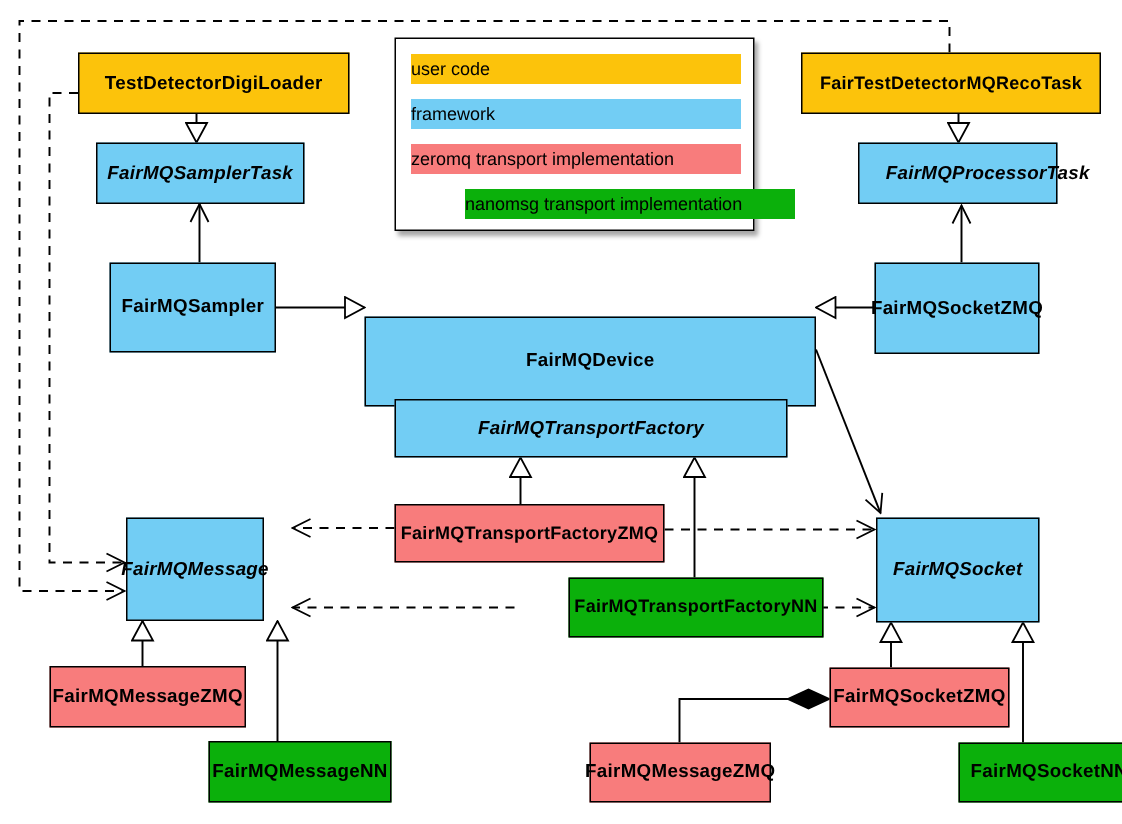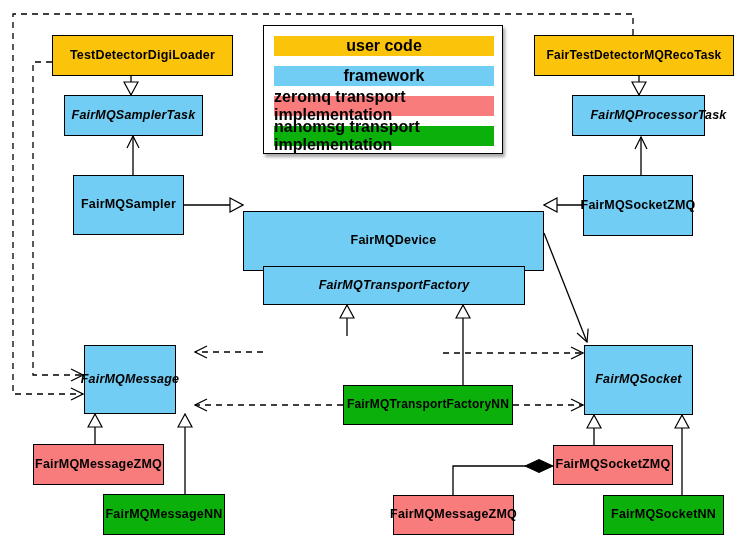--- a/index.html
+++ b/index.html
@@ -16,30 +16,30 @@
   .edges{position:absolute;left:0;top:0;width:748px;height:549px;}
   .node{
     position:absolute;box-sizing:border-box;border:1.4px solid #000;
     display:flex;align-items:center;justify-content:center;text-align:center;
     font-weight:bold;font-size:12.5px;letter-spacing:.2px;line-height:1.1;
   }
   .abstract{font-style:italic;}
   .bg-user{background:var(--c-user_code);}
   .bg-fw{background:var(--c-framework);}
   .bg-zmq{background:var(--c-zeromq);}
-  .bg-nn{background:var(--c-nanomsg);}
+  .bg-nn{background:var(--c-nanomsg);margin-left:36px;}
   .legend{
     position:absolute;left:263px;top:25px;width:240px;height:129px;
     box-sizing:border-box;background:#fff;border:1.3px solid #000;
     padding:10px 0 0 10px;box-shadow:2px 3px 3px rgba(0,0,0,.35);
   }
   .legend-row{
     width:220px;height:20px;margin-bottom:10px;
-    display:flex;align-items:center;justify-content:center;
-    font-size:16px;font-weight:bold;
+    display:flex;align-items:center;
+    font-size:12px;font-weight:normal;
   }
   .edge{stroke:#000;stroke-width:1.3;fill:none;}
   .dash{stroke-dasharray:6 5;}
 </style>
 </head>
 <body>
 
 <div class="canvas">
 
   <svg class="edges" width="748" height="549" viewBox="0 0 748 549">
@@ -119,20 +119,23 @@
   </div>
 
   <div class="node bg-fw" style="left:583px;top:175px;width:110px;height:61px;">
     <span>FairMQSocketZMQ</span>
   </div>
 
   <div class="node bg-fw abstract" style="left:263px;top:266px;width:262px;height:39px;">
     <span>FairMQTransportFactory</span>
   </div>
 
+  <div class="node bg-zmq" style="left:263px;top:336px;width:180px;height:39px;font-size:12px;">
+    <span>FairMQTransportFactoryZMQ</span>
+  </div>
 
   <div class="node bg-nn" style="left:343px;top:385px;width:170px;height:40px;font-size:12px;">
     <span>FairMQTransportFactoryNN</span>
   </div>
 
   <div class="node bg-fw abstract" style="left:84px;top:345px;width:92px;height:69px;">
     <span>FairMQMessage</span>
   </div>
 
   <div class="node bg-zmq" style="left:33px;top:444px;width:131px;height:41px;">

